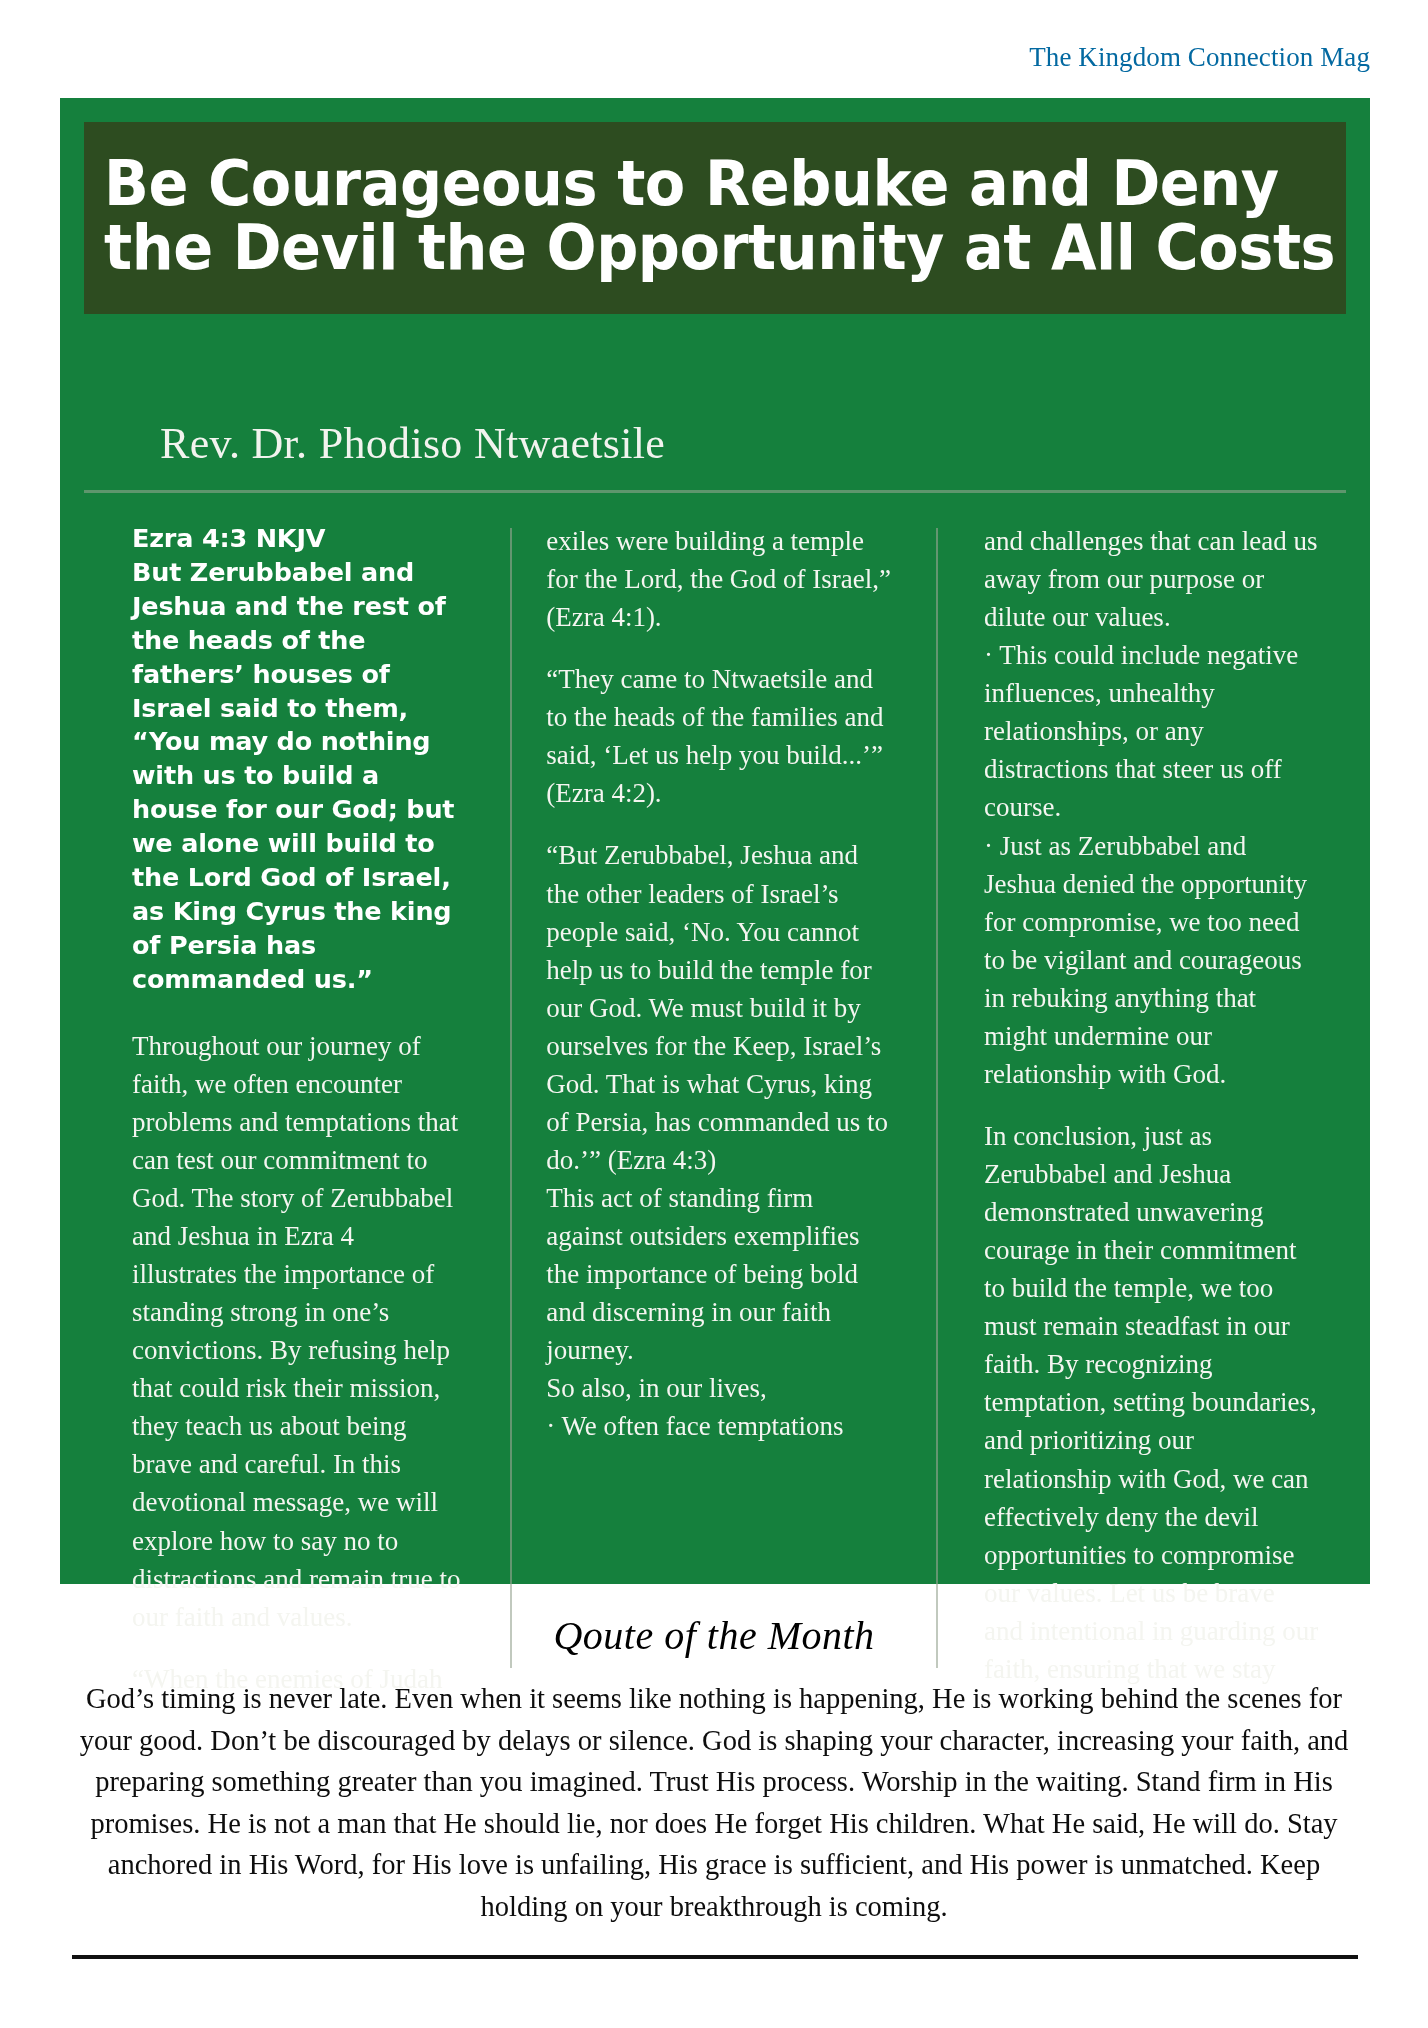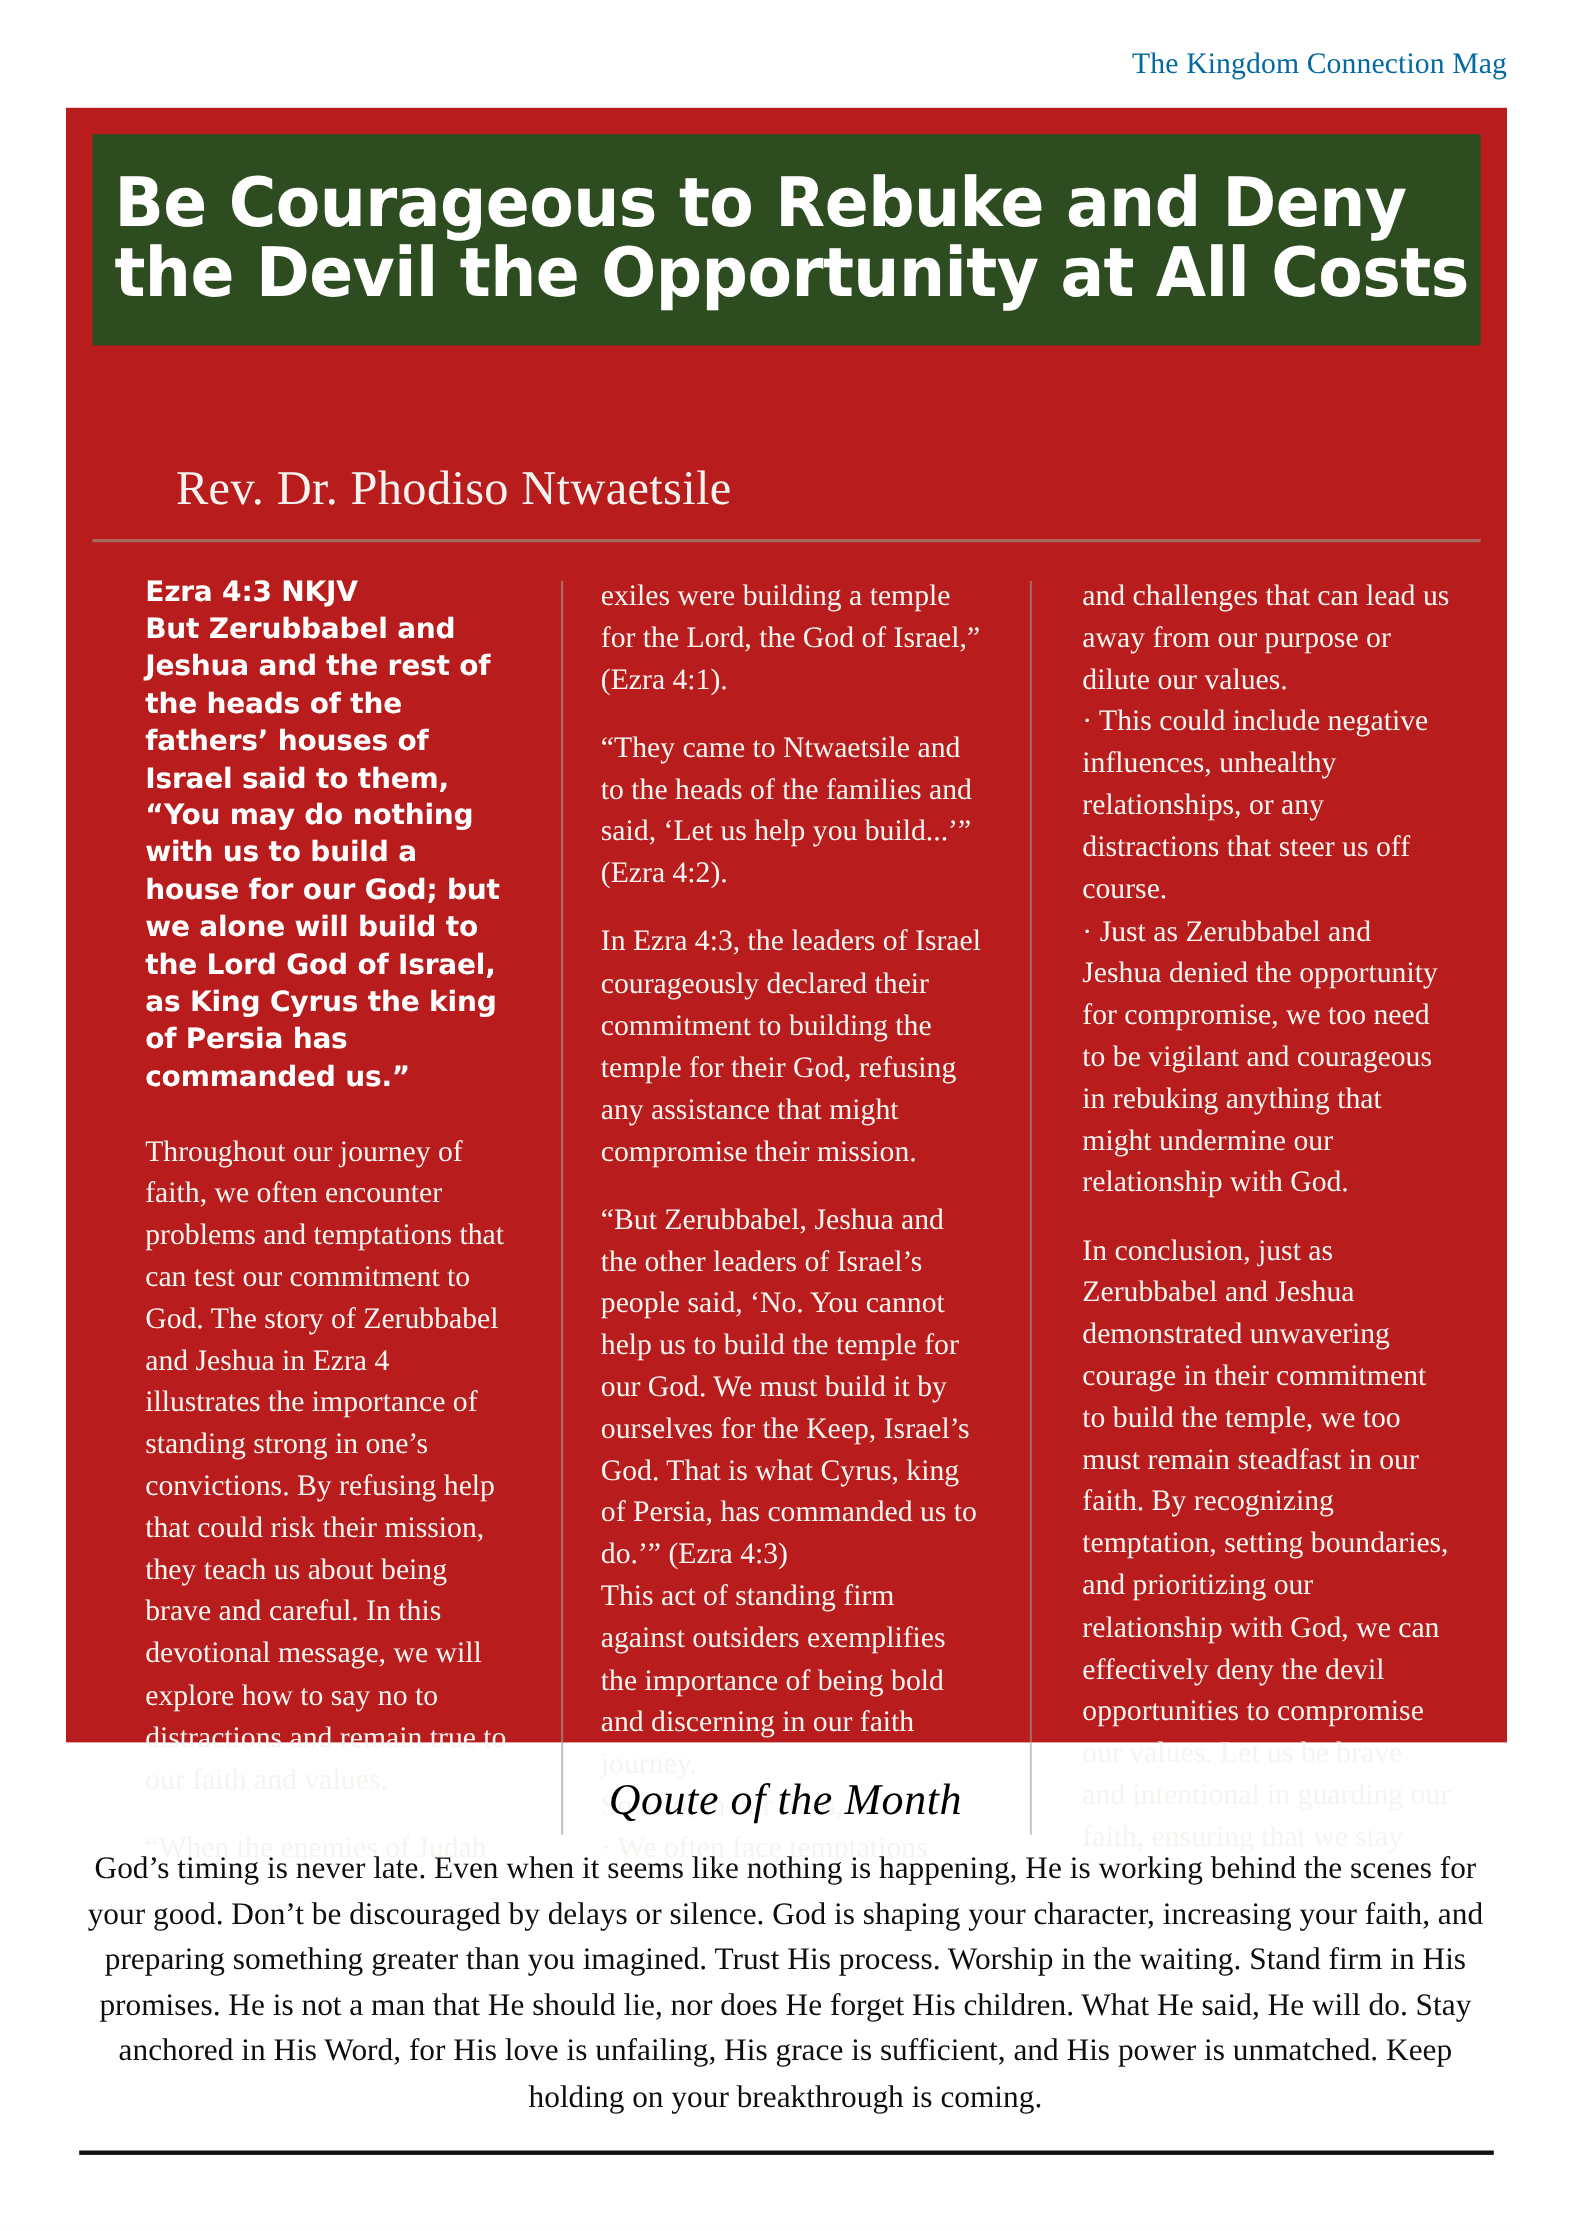--- a/index.html
+++ b/index.html
@@ -36,21 +36,21 @@
     white-space: nowrap;
   }
 
   
   .article-panel {
     position: absolute;
     left: 60px;
     top: 98px;
     width: 1310px;
     height: 1486px;
-    background: #b91c1c;
+    background: #15803d;
   }
 
   .title-band {
     position: absolute;
     left: 24px;
     top: 24px;
     width: 1262px;
     height: 192px;
     background: #2d4c20;
     display: flex;
@@ -215,21 +215,20 @@
           <div>But Zerubbabel and Jeshua and the rest of the heads of the fathers’ houses of Israel said to them, “You may do nothing with us to build a house for our God; but we alone will build to the Lord God of Israel, as King Cyrus the king of Persia has commanded us.”</div>
         </div>
         <div class="body-text">Throughout our journey of faith, we often encounter problems and temptations that can test our commitment to God. The story of Zerubbabel and Jeshua in Ezra 4 illustrates the importance of standing strong in one’s convictions. By refusing help that could risk their mission, they teach us about being brave and careful. In this devotional message, we will explore how to say no to distractions and remain true to our faith and values.</div>
         <div class="body-text">“When the enemies of Judah and Benjamin heard that the</div>
       </div>
 
       <div class="col c2">
         <div class="col-rule"></div>
         <div class="body-text">exiles were building a temple for the Lord, the God of Israel,” (Ezra 4:1).</div>
         <div class="body-text">“They came to Ntwaetsile and to the heads of the families and said, ‘Let us help you build...’” (Ezra 4:2).</div>
-        <div class="body-text">In Ezra 4:3, the leaders of Israel courageously declared their commitment to building the temple for their God, refusing any assistance that might compromise their mission.</div>
         <div class="body-text tight">“But Zerubbabel, Jeshua and the other leaders of Israel’s people said, ‘No. You cannot help us to build the temple for our God. We must build it by ourselves for the Keep, Israel’s God. That is what Cyrus, king of Persia, has commanded us to do.’” (Ezra 4:3)</div>
         <div class="body-text tight">This act of standing firm against outsiders exemplifies the importance of being bold and discerning in our faith journey.</div>
         <div class="body-text tight"> So also, in our lives,</div>
         <div class="bullet">·   We often face temptations</div>
       </div>
 
       <div class="col c3">
         <div class="col-rule"></div>
         <div class="body-text tight">and challenges that can lead us away from our purpose or dilute our values.</div>
         <div class="bullet">·   This could include negative influences, unhealthy relationships, or any distractions that steer us off course.</div>

